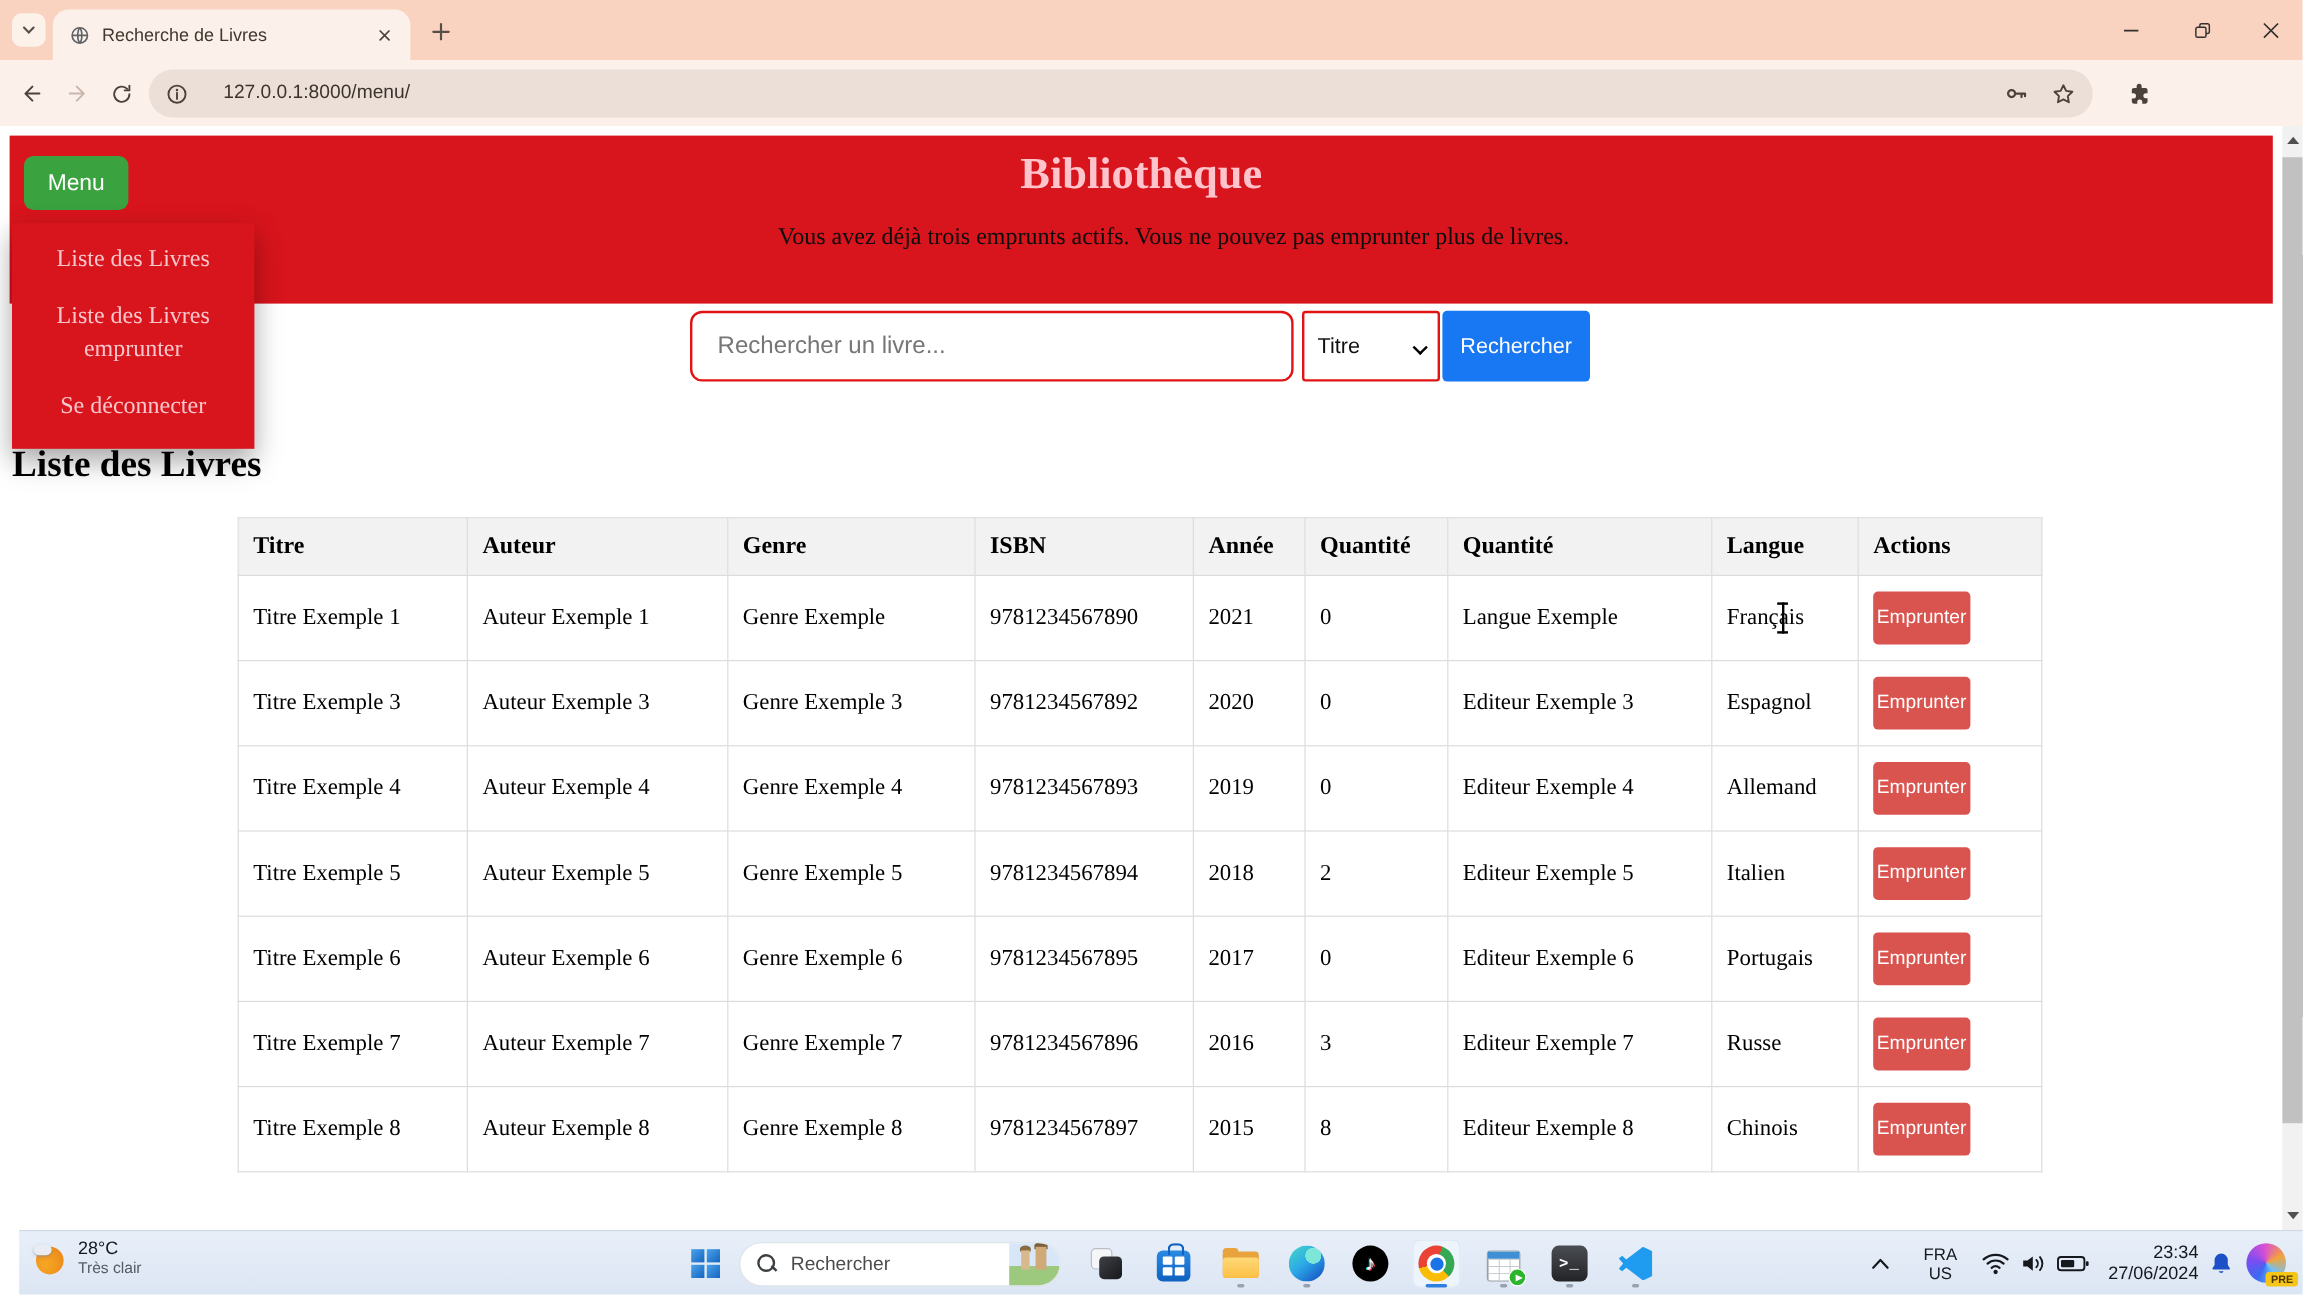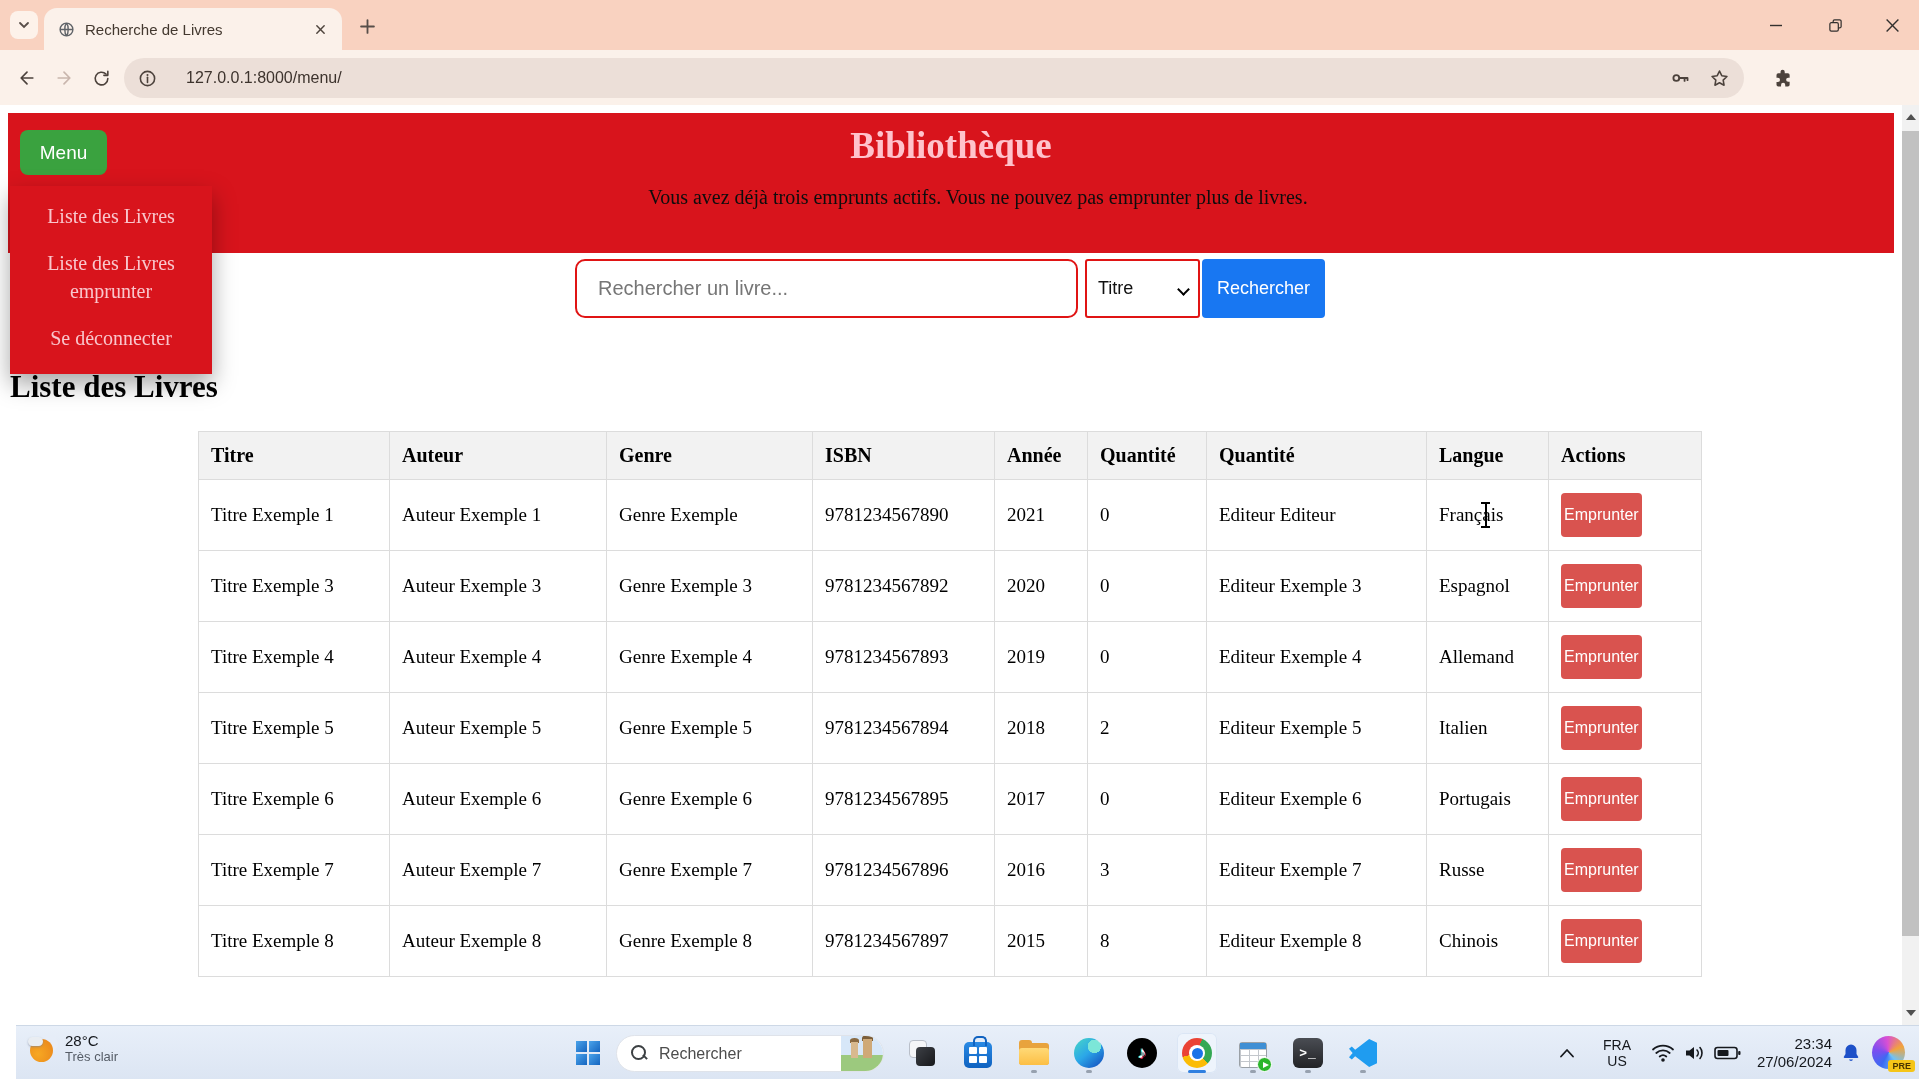--- a/index.html
+++ b/index.html
@@ -321,21 +321,21 @@
         </tr>
       </thead>
       <tbody>
           <tr>
       <td>Titre Exemple 1</td>
       <td>Auteur Exemple 1</td>
       <td>Genre Exemple</td>
       <td>9781234567890</td>
       <td>2021</td>
       <td>0</td>
-      <td>Editeur Editeur</td>
+      <td>Langue Exemple</td>
       <td>Français</td>
       <td>
         <button class="btn-emprunter">Emprunter</button>
       </td>
     </tr>
           <tr>
       <td>Titre Exemple 3</td>
       <td>Auteur Exemple 3</td>
       <td>Genre Exemple 3</td>
       <td>9781234567892</td>

